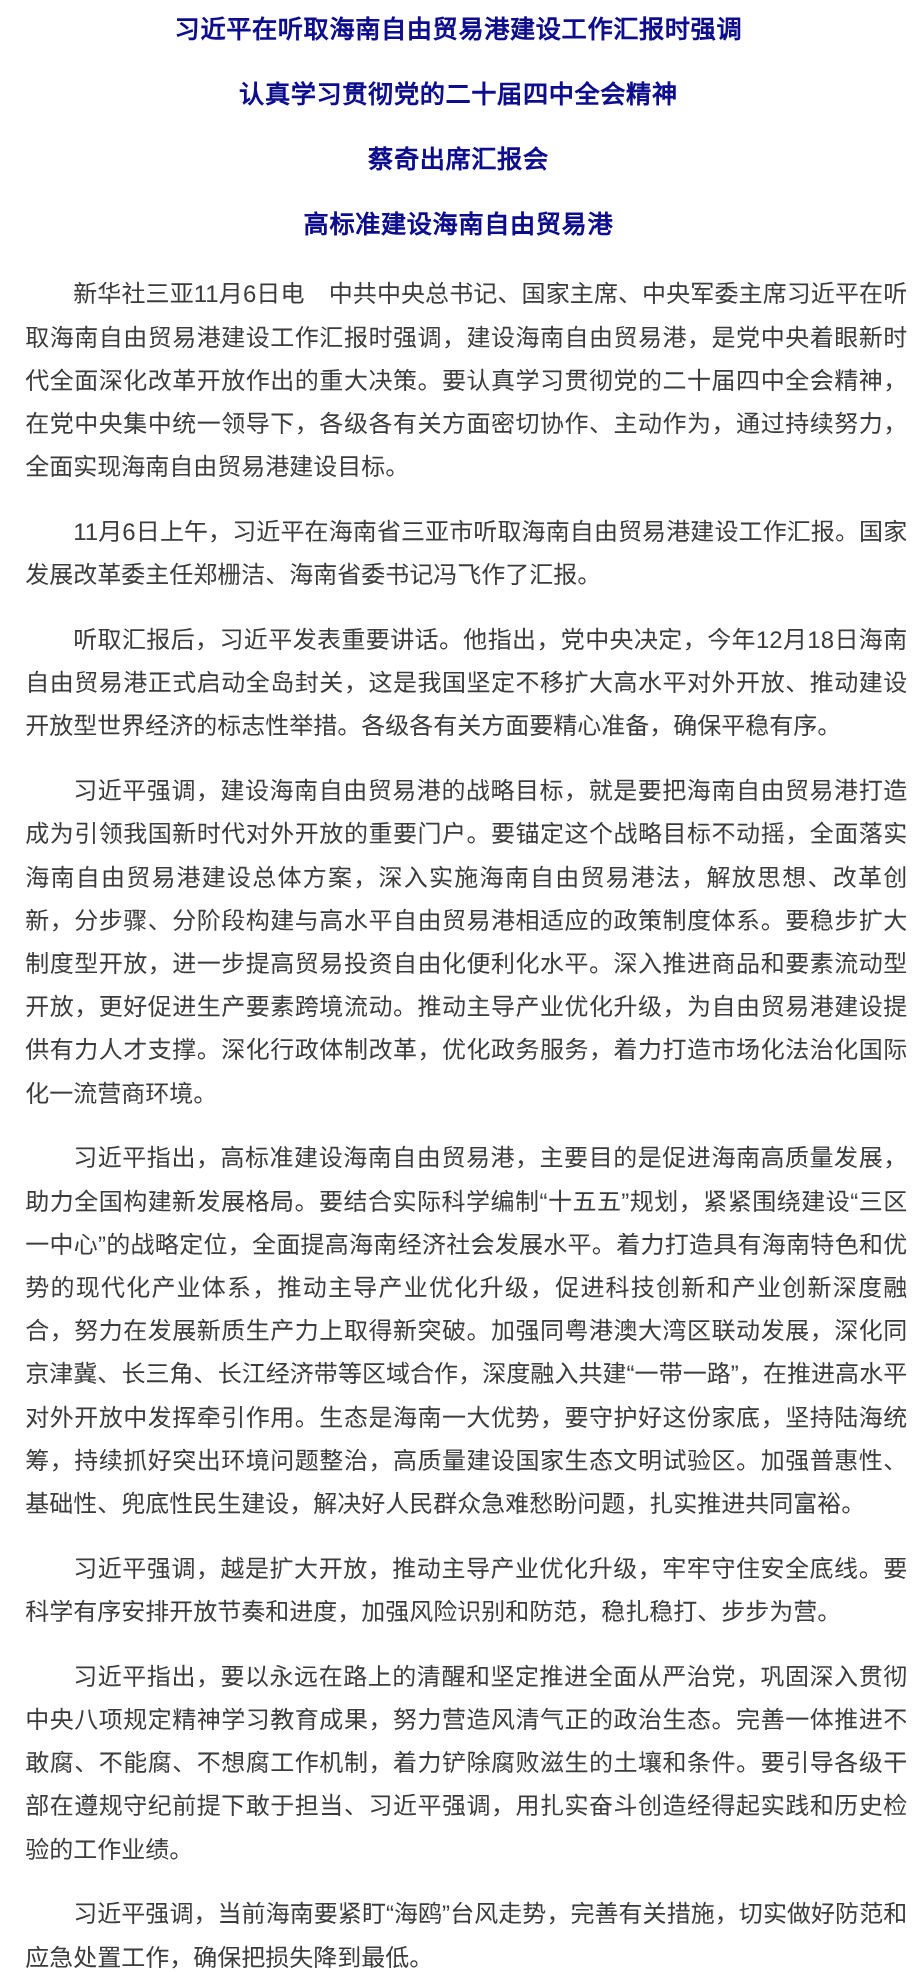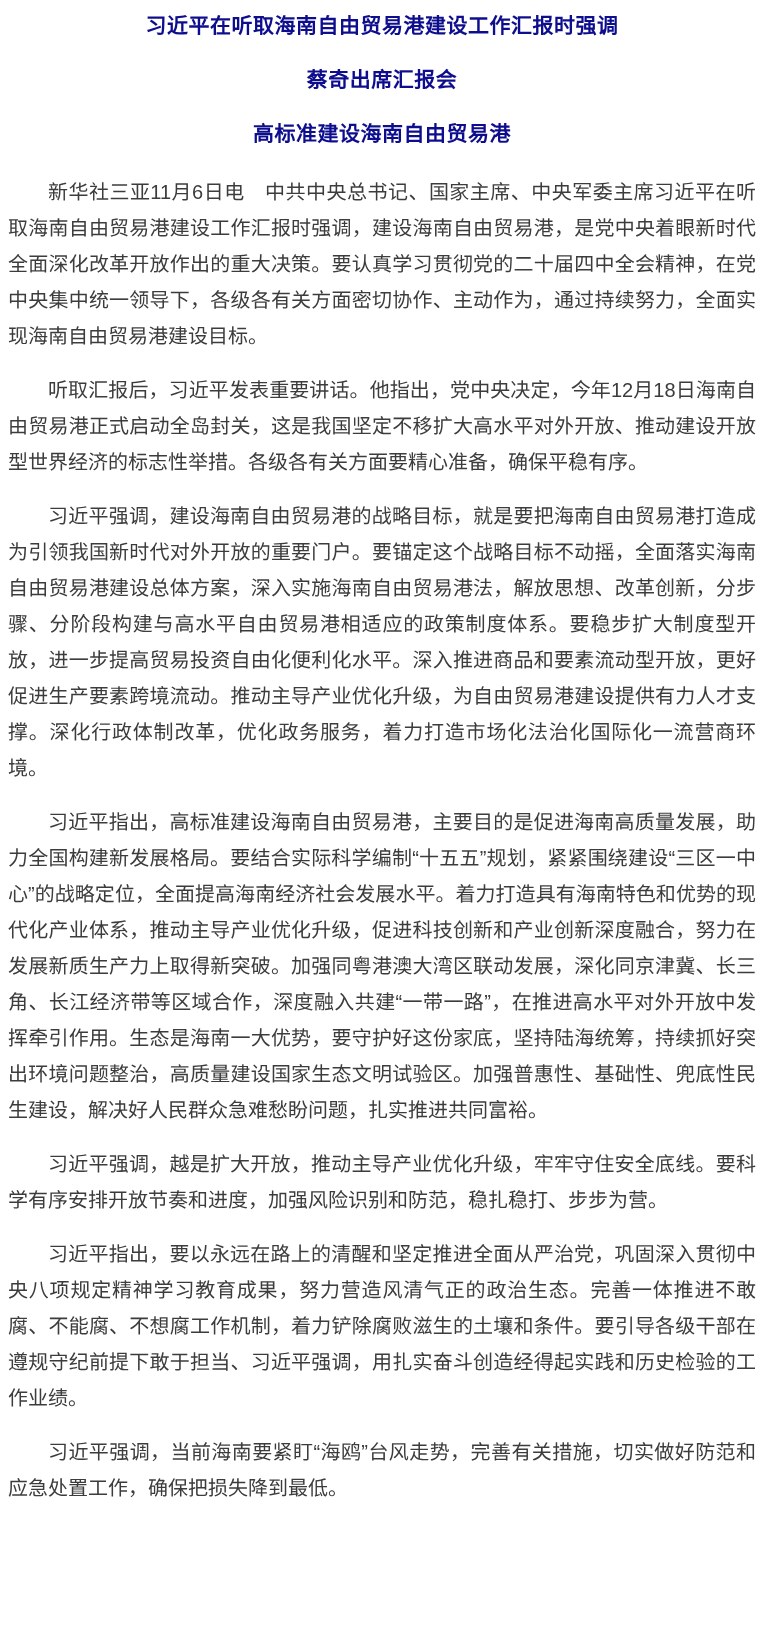--- a/index.html
+++ b/index.html
@@ -28,37 +28,39 @@
     color: #0d0d8e;
     letter-spacing: 0.5px;
   }
   .para {
     font-size: 20px;
     line-height: 36px;
     color: #3c3c3c;
     text-align: justify;
     text-justify: inter-ideograph;
     text-indent: 2em;
-    margin: 0 0 18px 0;
+    margin: 0 0 18px 13px;
     word-break: break-all;
   }
 </style>
 </head>
 <body>
 
 <div class="page">
 
   <div class="headline-group">
     <div class="headline">习近平在听取海南自由贸易港建设工作汇报时强调</div>
+    <div class="headline">认真学习贯彻党的二十届四中全会精神</div>
     <div class="headline">蔡奇出席汇报会</div>
     <div class="headline">高标准建设海南自由贸易港</div>
   </div>
 
   <div class="article-body">
     <p class="para">新华社三亚11月6日电　中共中央总书记、国家主席、中央军委主席习近平在听取海南自由贸易港建设工作汇报时强调，建设海南自由贸易港，是党中央着眼新时代全面深化改革开放作出的重大决策。要认真学习贯彻党的二十届四中全会精神，在党中央集中统一领导下，各级各有关方面密切协作、主动作为，通过持续努力，全面实现海南自由贸易港建设目标。</p>
+    <p class="para">11月6日上午，习近平在海南省三亚市听取海南自由贸易港建设工作汇报。国家发展改革委主任郑栅洁、海南省委书记冯飞作了汇报。</p>
     <p class="para">听取汇报后，习近平发表重要讲话。他指出，党中央决定，今年12月18日海南自由贸易港正式启动全岛封关，这是我国坚定不移扩大高水平对外开放、推动建设开放型世界经济的标志性举措。各级各有关方面要精心准备，确保平稳有序。</p>
     <p class="para">习近平强调，建设海南自由贸易港的战略目标，就是要把海南自由贸易港打造成为引领我国新时代对外开放的重要门户。要锚定这个战略目标不动摇，全面落实海南自由贸易港建设总体方案，深入实施海南自由贸易港法，解放思想、改革创新，分步骤、分阶段构建与高水平自由贸易港相适应的政策制度体系。要稳步扩大制度型开放，进一步提高贸易投资自由化便利化水平。深入推进商品和要素流动型开放，更好促进生产要素跨境流动。推动主导产业优化升级，为自由贸易港建设提供有力人才支撑。深化行政体制改革，优化政务服务，着力打造市场化法治化国际化一流营商环境。</p>
     <p class="para">习近平指出，高标准建设海南自由贸易港，主要目的是促进海南高质量发展，助力全国构建新发展格局。要结合实际科学编制“十五五”规划，紧紧围绕建设“三区一中心”的战略定位，全面提高海南经济社会发展水平。着力打造具有海南特色和优势的现代化产业体系，推动主导产业优化升级，促进科技创新和产业创新深度融合，努力在发展新质生产力上取得新突破。加强同粤港澳大湾区联动发展，深化同京津冀、长三角、长江经济带等区域合作，深度融入共建“一带一路”，在推进高水平对外开放中发挥牵引作用。生态是海南一大优势，要守护好这份家底，坚持陆海统筹，持续抓好突出环境问题整治，高质量建设国家生态文明试验区。加强普惠性、基础性、兜底性民生建设，解决好人民群众急难愁盼问题，扎实推进共同富裕。</p>
     <p class="para">习近平强调，越是扩大开放，推动主导产业优化升级，牢牢守住安全底线。要科学有序安排开放节奏和进度，加强风险识别和防范，稳扎稳打、步步为营。</p>
     <p class="para">习近平指出，要以永远在路上的清醒和坚定推进全面从严治党，巩固深入贯彻中央八项规定精神学习教育成果，努力营造风清气正的政治生态。完善一体推进不敢腐、不能腐、不想腐工作机制，着力铲除腐败滋生的土壤和条件。要引导各级干部在遵规守纪前提下敢于担当、习近平强调，用扎实奋斗创造经得起实践和历史检验的工作业绩。</p>
     <p class="para">习近平强调，当前海南要紧盯“海鸥”台风走势，完善有关措施，切实做好防范和应急处置工作，确保把损失降到最低。</p>
 
   </div>
 
 </div>

